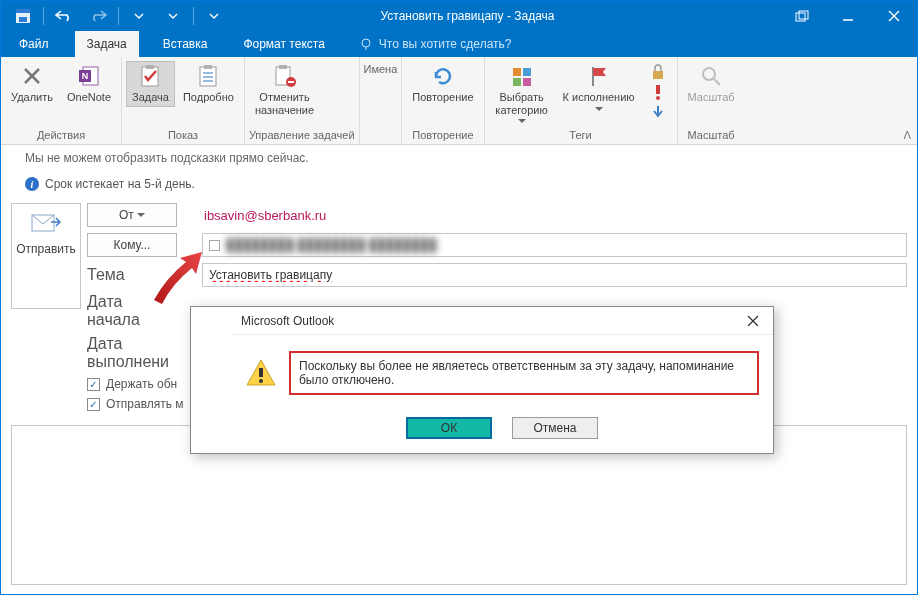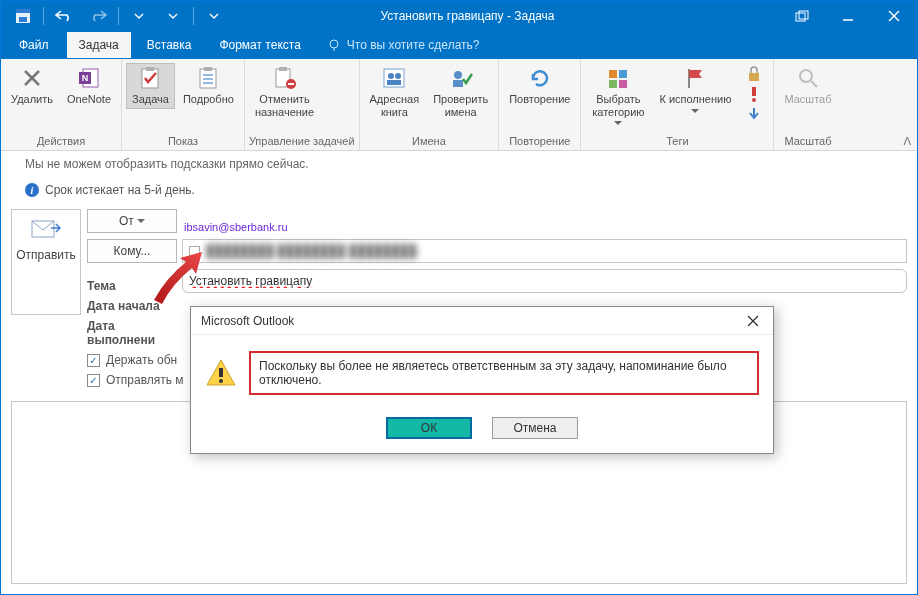--- a/index.html
+++ b/index.html
@@ -18,21 +18,21 @@
   
   .titlebar { height: 30px; background: #0173c7; display: flex; align-items: center; color: #fff; font-size: 12px; }
   .qat { display: flex; align-items: center; gap: 2px; padding: 0 6px; }
   .qat-btn { width: 32px; height: 30px; display: flex; align-items: center; justify-content: center; color: #fff; }
   .qat-sep { width: 1px; height: 18px; background: rgba(255,255,255,.35); margin: 0 2px; }
   .title-text { flex: 1; text-align: center; padding-right: 80px; }
   .winbtns { display: flex; }
   .winbtn { width: 46px; height: 30px; display: flex; align-items: center; justify-content: center; color: #fff; font-size: 13px; }
 
   
-  .tabs { height: 28px; background: #0173c7; display: flex; align-items: center; color: #fff; padding: 0 4px; gap: 4px; }
+  .tabs { height: 28px; background: #0173c7; display: flex; align-items: flex-start; color: #fff; padding: 0 4px; gap: 12px; }
   .tab { padding: 6px 12px; font-size: 12px; cursor: default; }
   .tab.active { background: #f5f5f5; color: #333; }
   .tab.file { background: transparent; color: #fff; padding: 6px 14px; }
   .tell-me { display: flex; align-items: center; gap: 6px; color: #c9e4f7; padding: 6px 10px; }
 
   
   .ribbon { height: 92px; background: #f5f5f5; border-bottom: 1px solid #d6d6d6; display: flex; position: relative; }
   .rgroup { border-right: 1px solid #dcdcdc; display: flex; flex-direction: column; padding: 4px 4px 0 4px; }
   .rgroup-label { text-align: center; font-size: 11px; color: #666; padding: 2px 0 3px 0; }
   .rgroup-body { flex: 1; display: flex; align-items: flex-start; gap: 2px; }
@@ -44,32 +44,32 @@
   
   .info { padding: 6px 24px; font-size: 12px; color: #666; background: #fff; }
   .info.blue { display: flex; align-items: center; gap: 6px; color: #555; }
   .info-icon { width: 14px; height: 14px; border-radius: 50%; background: #2b70c9; display: flex; align-items: center; justify-content: center; color: #fff; font-size: 10px; font-weight: bold; font-style: italic; font-family: Georgia, serif; }
 
   
   .form-wrap { display: flex; padding: 6px 10px 10px 10px; gap: 6px; }
   .send-col { width: 70px; display: flex; flex-direction: column; align-items: center; border: 1px solid #c7c7c7; padding: 8px 4px; gap: 8px; height: 106px; }
   .send-ico { width: 30px; height: 22px; }
   .fields-col { flex: 1; display: flex; flex-direction: column; gap: 6px; }
-  .field-row { display: flex; align-items: flex-end; gap: 5px; }
-  .flabel { width: 90px; font-size: 12px; color: #555; font-weight: bold; }
+  .field-row { display: flex; align-items: center; gap: 25px; }
+  .flabel { width: 90px; font-size: 16px; color: #555; }
   .fbtn { width: 90px; height: 24px; border: 1px solid #b6b6b6; background: #fdfdfd; font-size: 12px; color: #444; display: flex; align-items: center; justify-content: center; }
   .finput { flex: 1; height: 24px; border: 1px solid #c7c7c7; padding: 0 6px; font-size: 12px; color: #333; background: #fff; }
   .finput.blur { color: transparent; text-shadow: 0 0 6px rgba(80,80,80,.7); }
-  .static-text { font-size: 11px; color: #6d28d9; padding-left: 2px; }
+  .static-text { font-size: 13px; color: #be185d; padding-left: 2px; }
   .chk-row { display: flex; align-items: center; gap: 6px; padding-left: 100px; font-size: 12px; color: #555; }
   .chk { width: 13px; height: 13px; border: 1px solid #888; display: flex; align-items: center; justify-content: center; font-size: 10px; color: #2b6cb0; }
 
   
   .editor { margin: 4px 10px 10px 10px; border: 1px solid #c7c7c7; flex: 1; min-height: 160px; }
-  .dialog { position: absolute; left: 190px; top: 306px; width: 584px; background: #fff; border: 1px solid #888; box-shadow: 3px 3px 12px rgba(0,0,0,.25); }
+  .dialog { position: absolute; left: 190px; top: 306px; width: 584px; background: #fff; border: 1px solid #888; box-shadow: 3px 3px 12px rgba(0,0,0,.25); padding-left: 40px; }
   .dtitle { height: 28px; display: flex; align-items: center; justify-content: space-between; padding: 0 8px 0 10px; font-size: 12px; color: #333; border-bottom: 1px solid #eee; }
   .dclose { width: 24px; height: 24px; display: flex; align-items: center; justify-content: center; font-size: 15px; }
   .dbody { display: flex; align-items: center; gap: 12px; padding: 16px 14px; }
   .warn-ico { width: 32px; height: 32px; }
   .dmsg { flex: 1; font-size: 12px; color: #333; border: 2px solid #d12f2f; padding: 6px 8px; }
   .dbtns { display: flex; justify-content: center; gap: 20px; padding: 6px 0 14px 0; }
   .dbtn { width: 86px; height: 22px; border: 1px solid #9a9a9a; background: #eee; font-size: 12px; color: #333; }
   .dbtn.primary { border: 2px solid #0369a1; background: #14b8a6; }
 
   
@@ -222,45 +222,20 @@
               </svg>
             </div>
           <span style="white-space:pre-line">Отменить
 назначение</span>
         </div>
       </div>
       <div class="rgroup-label">Управление задачей</div>
     </div>
 
     <div class="rgroup">
-      <div class="rgroup-body">
-        <div class="rbtn">
-          <div class="ricon">
-              <svg width="24" height="22">
-                <rect x="2" y="2" width="20" height="18" fill="#fff" stroke="#7aa3d0"></rect>
-                <circle cx="9" cy="9" r="3" fill="#4a82c4"></circle>
-                <circle cx="16" cy="9" r="3" fill="#4a82c4"></circle>
-                <rect x="5" y="13" width="14" height="5" fill="#4a82c4"></rect>
-              </svg>
-            </div>
-          <span style="white-space:pre-line">Адресная
-книга</span>
-        </div>
-        <div class="rbtn">
-          <div class="ricon">
-              <svg width="24" height="22">
-                <circle cx="9" cy="8" r="4" fill="#5a8fc9"></circle>
-                <rect x="4" y="13" width="10" height="7" fill="#5a8fc9"></rect>
-                <path d="M14 12 L17 16 L23 7" stroke="#3a9c4f" stroke-width="2.5" fill="none"></path>
-              </svg>
-            </div>
-          <span style="white-space:pre-line">Проверить
-имена</span>
-        </div>
-      </div>
       <div class="rgroup-label">Имена</div>
     </div>
 
     <div class="rgroup">
       <div class="rgroup-body">
         <div class="rbtn" style="min-width:72px">
           <div class="ricon">
               <svg width="24" height="22">
                 <path d="M5 11 A7 7 0 1 1 8 17" stroke="#3f8dd6" stroke-width="2.5" fill="none"></path>
                 <path d="M5 7 L5 12 L10 12" stroke="#3f8dd6" stroke-width="2.5" fill="none"></path>
@@ -365,21 +340,21 @@
       </div>
       <div class="field-row">
         <div class="fbtn">Кому...</div>
         <div class="finput blur" style="display:flex;align-items:center;gap:6px">
           <span style="width:11px;height:11px;border:1px solid #aaa;flex-shrink:0;text-shadow:none"></span>
           <span>████████ ████████ ████████</span>
         </div>
       </div>
       <div class="field-row">
         <div class="flabel">Тема</div>
-        <input class="finput" style="text-decoration: underline wavy red; border-radius: 6px;" value="Установить гравицапу">
+        <input class="finput" style="text-decoration: underline wavy red;" value="Установить гравицапу">
       </div>
       <div class="field-row">
         <div class="flabel">Дата начала</div>
       </div>
       <div class="field-row">
         <div class="flabel">Дата выполнени</div>
       </div>
       <div class="chk-row" style="padding-left:0">
         <span class="chk">✓</span>
         <span>Держать обн</span>

